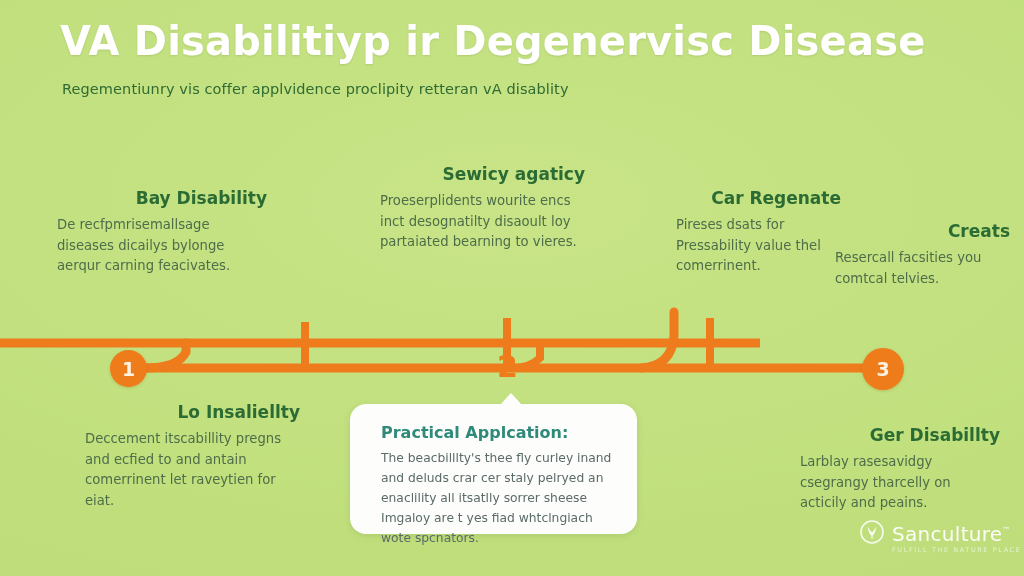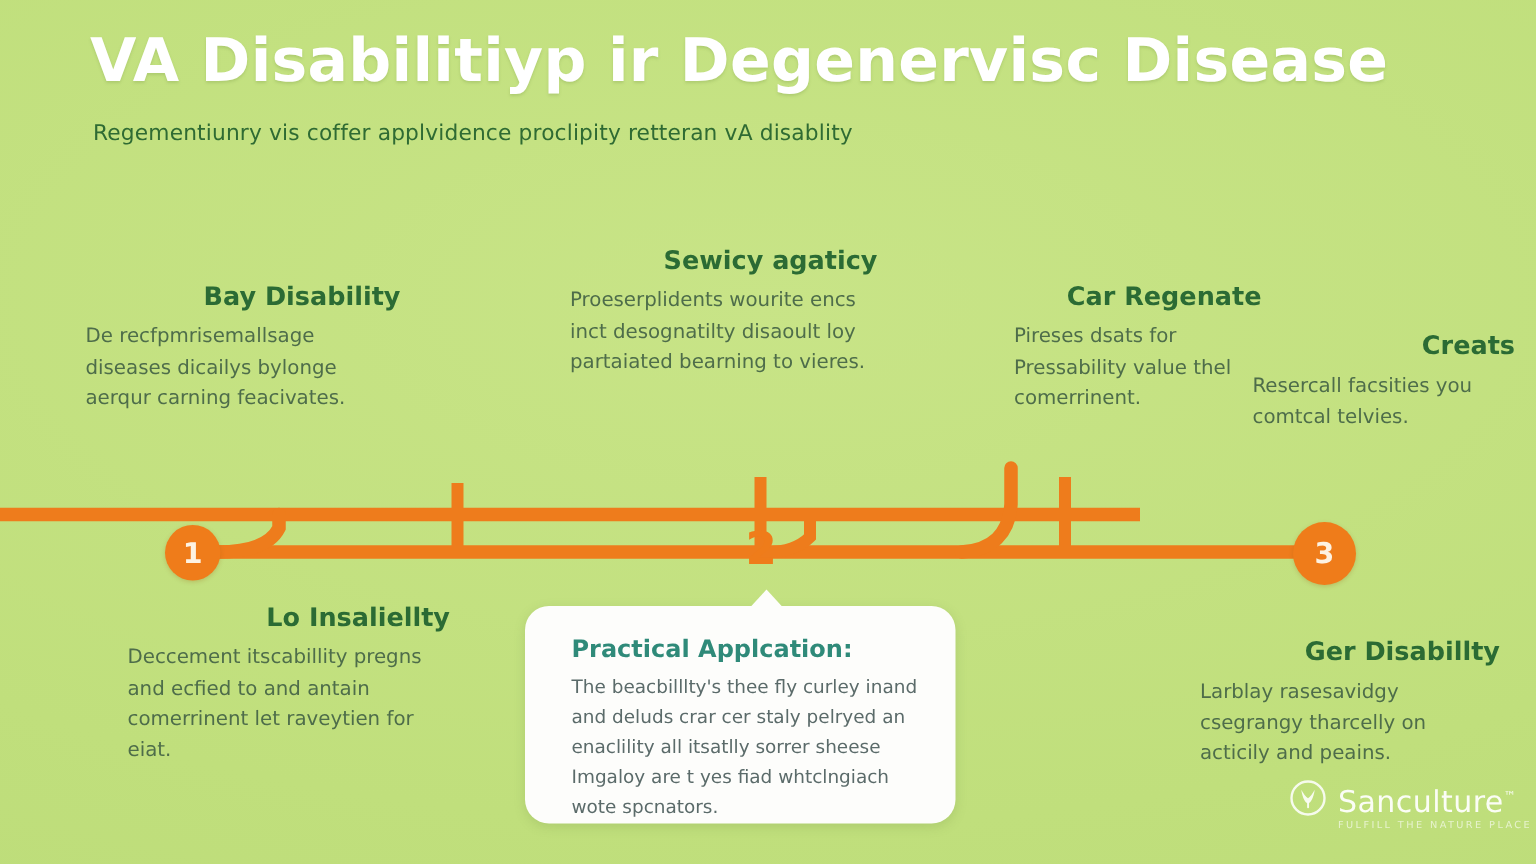--- a/index.html
+++ b/index.html
@@ -107,21 +107,21 @@
     color: #ef7c1a;
     line-height: 1;
   }
 
   
   #callout {
     position: absolute;
     left: 350px;
     top: 404px;
     width: 287px;
-    height: 145px;
+    height: 130px;
     background: #fdfdfb;
     border-radius: 16px;
     box-shadow: 0 2px 7px rgba(110,140,70,0.22);
   }
   #callout .tail {
     position: absolute;
     left: 150px;
     top: -11px;
     width: 0;
     height: 0;

